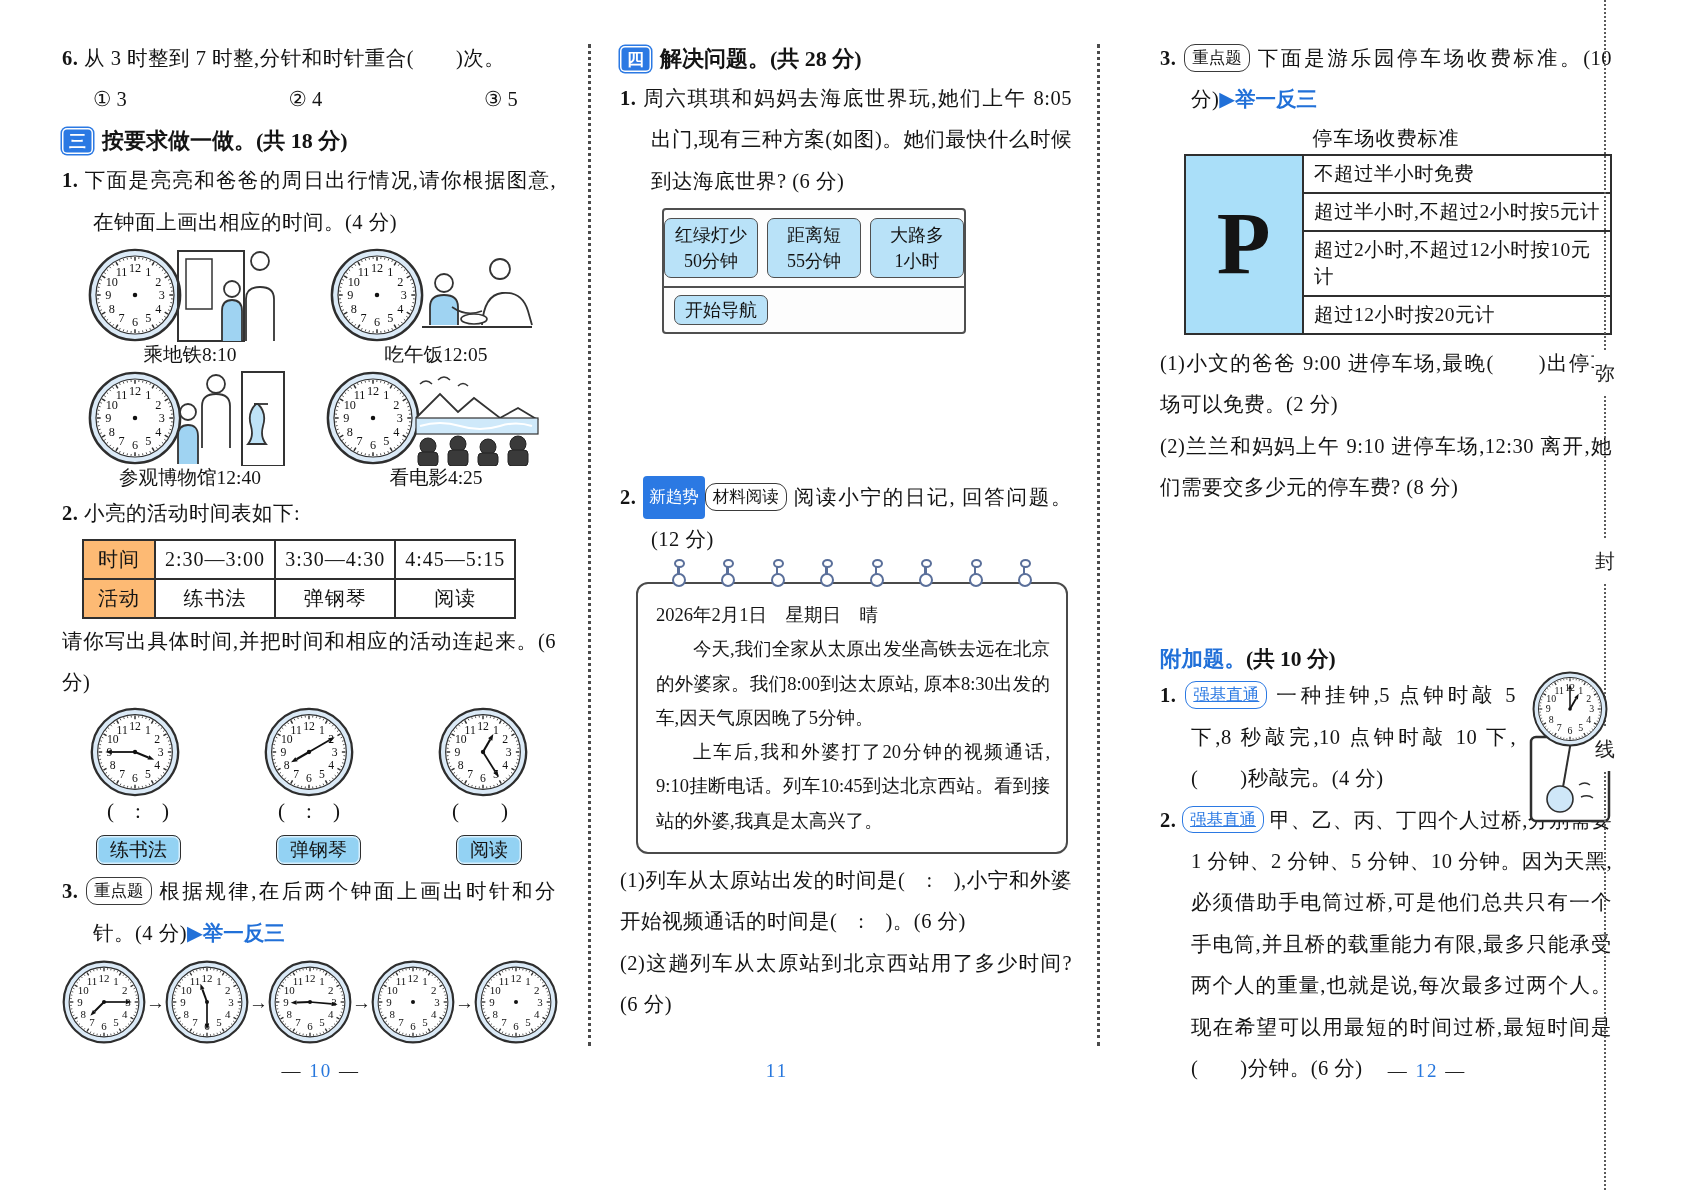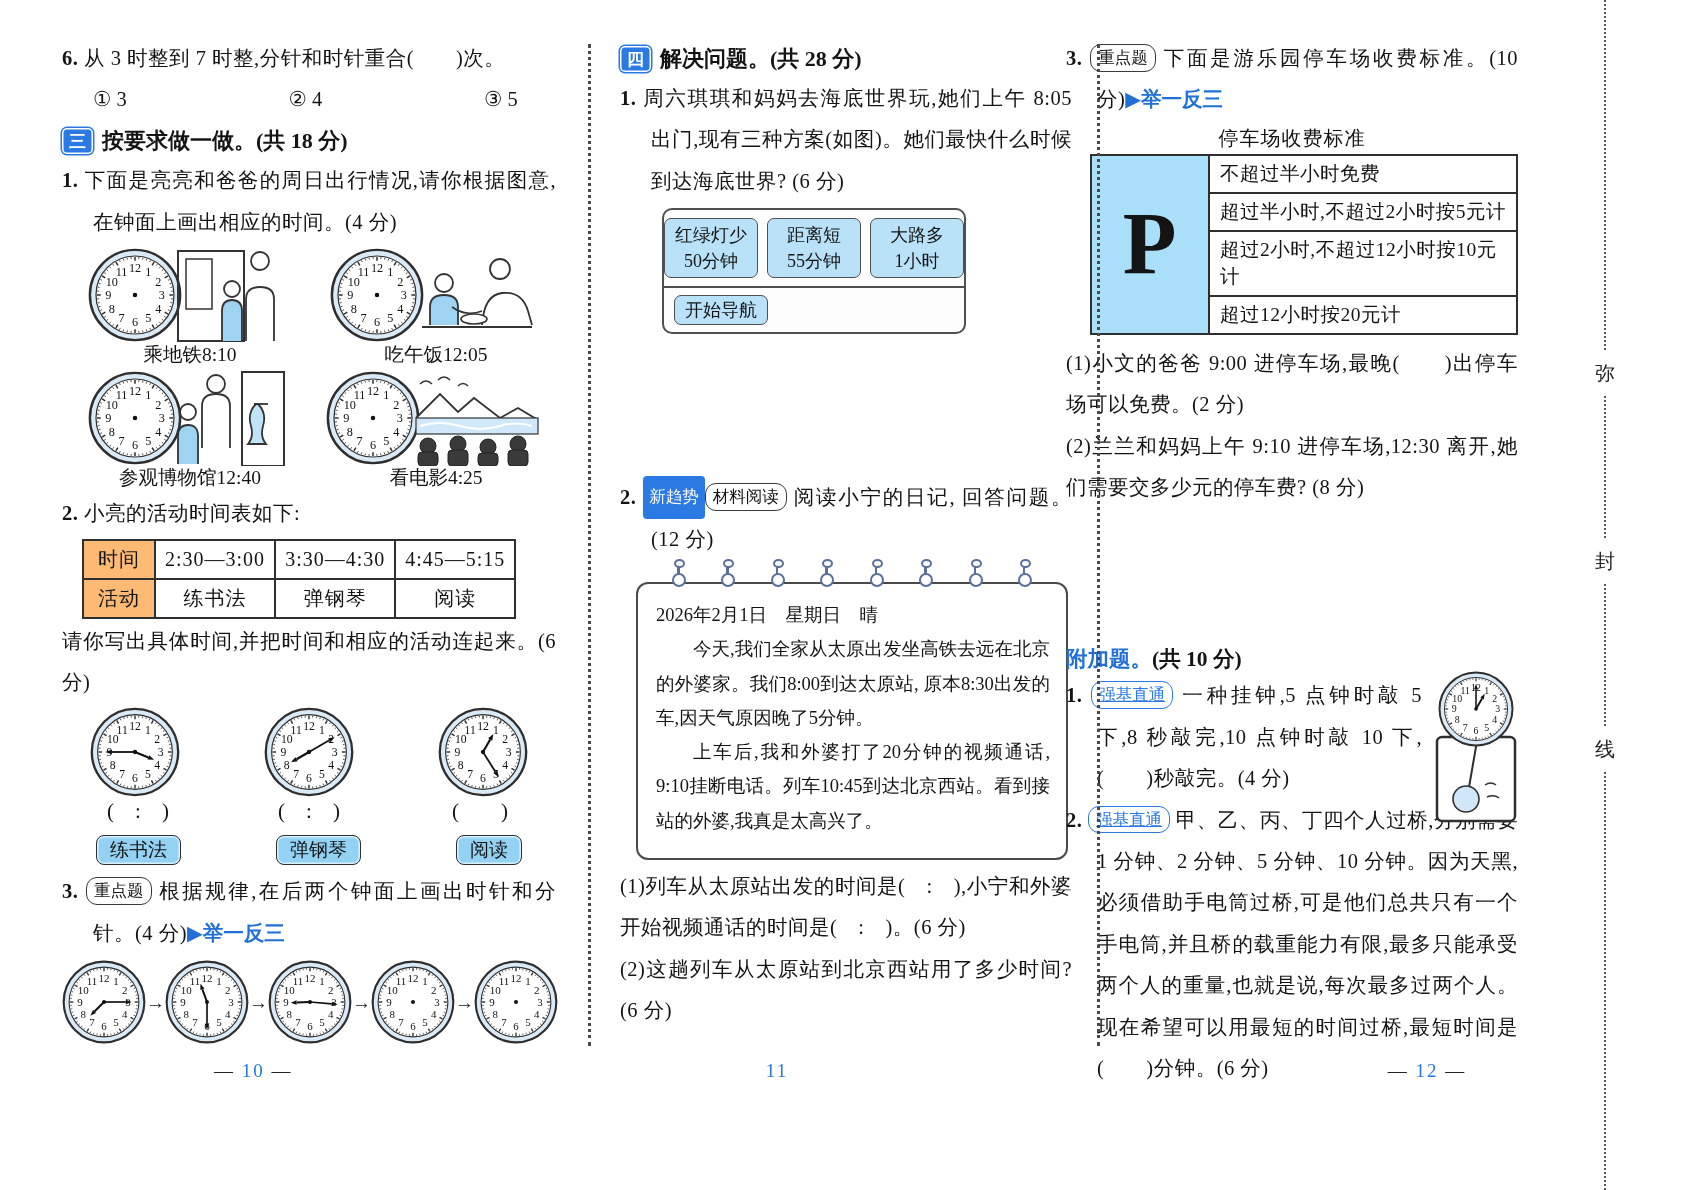--- a/index.html
+++ b/index.html
@@ -4,21 +4,21 @@
 <style>
   html,body{margin:0;padding:0;}
   body{
     width:1684px;height:1190px;position:relative;background:#ffffff;
     font-family:"Liberation Serif","DejaVu Serif",serif;color:#141414;
     overflow:hidden;
   }
   .col{position:absolute;top:38px;}
   #col1{left:62px;width:494px;}
   #col2{left:620px;width:452px;}
-  #col3{left:1066px;width:452px;}
+  #col3{left:1160px;width:452px;}
   .vdiv{position:absolute;top:44px;height:1002px;border-left:3px dotted #4a4a4a;}
   #vdiv1{left:588px;}
   #vdiv2{left:1097px;}
   .seal-line{position:absolute;left:1604px;top:0;height:1190px;border-left:2px dotted #5a5a5a;}
   .seal-char{position:absolute;left:1594px;width:22px;text-align:center;background:#fff;font-size:20px;padding:8px 0;color:#222;}
 
   .q{font-size:20.5px;line-height:2.02;text-align:justify;letter-spacing:0.5px;}
   .hang{padding-left:31px;text-indent:-31px;}
   .qnum{font-weight:bold;}
   .sec-head{display:flex;align-items:center;gap:9px;font-size:22px;font-weight:bold;margin:6px 0 4px 0;}
@@ -49,31 +49,31 @@
   .clock-row3{display:flex;justify-content:space-between;padding:0 28px;margin-top:4px;}
   .paren-row{display:flex;justify-content:space-between;padding:0 16px;font-size:21px;margin-top:0;}
   .paren-row span{width:120px;text-align:center;}
   .btn-row{display:flex;justify-content:space-between;padding:0 34px;margin:10px 0 6px 0;}
   .act-btn{background:#93d2f3;border:1.8px solid #2f2f2f;border-radius:8px;padding:1px 13px;font-size:19px;
     box-shadow:inset 0 0 0 1.5px #d9f0fd;}
   .clock-seq{display:flex;align-items:center;justify-content:space-between;margin-top:6px;}
   .seq-arrow{font-size:19px;font-weight:bold;line-height:1;}
 
   
-  .nav-box{border:2px solid #4f4f4f;border-radius:10px;width:300px;margin:6px 0 0 42px;background:#fdfdfd;}
+  .nav-box{border:2px solid #4f4f4f;border-radius:4px;width:300px;margin:6px 0 0 42px;background:#fdfdfd;}
   .nav-top{display:flex;gap:9px;justify-content:center;padding:8px 8px;border-bottom:2px solid #4f4f4f;}
   .nav-btn{background:#b9e2f8;border:1.8px solid #4f4f4f;border-radius:7px;padding:3px 7px;text-align:center;
     font-size:18px;line-height:1.45;min-width:78px;}
   .nav-bottom{padding:7px 10px;text-align:left;}
   .start-btn{display:inline-block;background:#b9e2f8;border:1.8px solid #4f4f4f;border-radius:7px;
     padding:2px 10px;font-size:18px;}
 
   
   .diary{position:relative;border:2px solid #4a4a4a;border-radius:12px;margin:22px 4px 6px 16px;
-    padding:14px 16px 20px 18px;font-size:18.5px;line-height:1.85;background:#fff;}
+    padding:14px 16px 14px 18px;font-size:18.5px;line-height:1.85;background:#fff;}
   .rings{position:absolute;top:-11px;left:34px;right:34px;display:flex;justify-content:space-between;}
   .ring{position:relative;width:10px;height:10px;border:2px solid #5a6f9a;border-radius:50%;background:#fff;}
   .ring::before{content:'';position:absolute;left:3px;top:-12px;width:2.5px;height:12px;background:#5a6f9a;}
   .ring::after{content:'';position:absolute;left:0px;top:-16px;width:7px;height:5px;border:2px solid #5a6f9a;
     border-radius:50%;background:#fff;}
   .diary p{margin:0;text-indent:2em;text-align:justify;}
   .diary .d-date{text-indent:0;}
 
   
   .park-title{text-align:center;font-size:20px;margin:4px 0 2px 0;letter-spacing:1px;}
@@ -85,21 +85,21 @@
   
   .wall-clock{position:absolute;right:-4px;top:-4px;width:92px;display:flex;flex-direction:column;align-items:center;}
   .wall-clock .clock{z-index:2;}
   .wall-clock svg.body{margin-top:-12px;}
 
   .bonus-title{font-size:21.5px;font-weight:bold;margin:8px 0 2px 0;}
   .bonus-blue{color:#2170d8;}
 
   .footer{position:absolute;top:1060px;font-size:19px;letter-spacing:2px;}
   .footer .pg{color:#2777dd;}
-  #f10{left:214px;width:130px;text-align:left;}
+  #f10{left:230px;width:130px;text-align:right;}
   #f11{left:712px;width:130px;text-align:center;}
   #f12{left:1362px;width:130px;text-align:center;}
   .spacer{width:100%;}
 </style>
 </head>
 <body>
 
 <div class="col" id="col1">
 
   <div class="q hang"><span class="qnum">6.</span> <span>从 3 时整到 7 时整,分针和时针重合(　　)次。</span></div>

